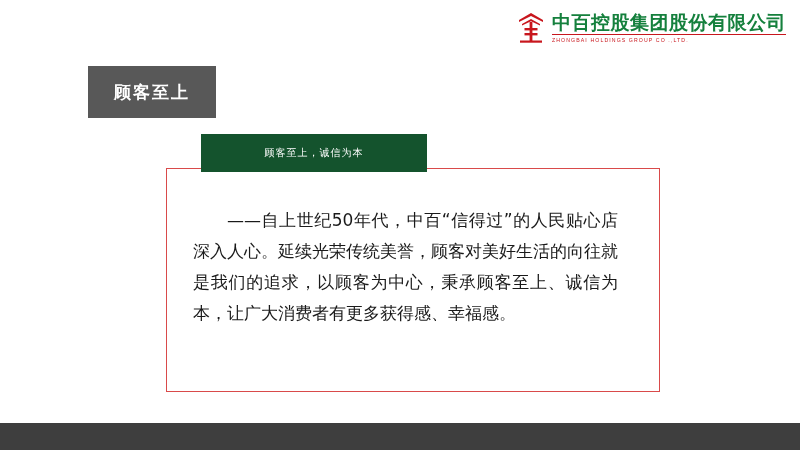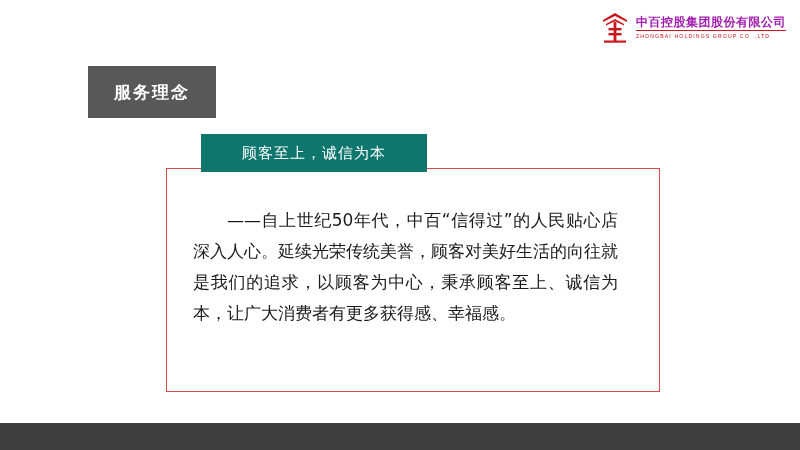--- a/index.html
+++ b/index.html
@@ -36,22 +36,22 @@
     position: relative;
     flex: 0 0 auto;
   }
   .logo-text-block {
     display: flex;
     flex-direction: column;
     justify-content: center;
     line-height: 1;
   }
   .logo-cn {
-    color: #a21caf;
-    font-size: 12px;
+    color: #15803d;
+    font-size: 19px;
     font-weight: bold;
     letter-spacing: 0.5px;
     font-family: "DejaVu Sans", sans-serif;
     white-space: nowrap;
     text-align: right;
   }
   .logo-en {
     color: #c8161d;
     font-size: 5.2px;
     letter-spacing: 1.1px;
@@ -93,26 +93,26 @@
     border: 1px solid #d94a4a;
     box-sizing: border-box;
     background: #ffffff;
   }
   .banner {
     position: absolute;
     left: 201px;
     top: 134px;
     width: 226px;
     height: 38px;
-    background: #0f766e;
+    background: #14532d;
     color: #ffffff;
     display: flex;
     align-items: center;
     justify-content: center;
-    font-size: 15px;
+    font-size: 10px;
     letter-spacing: 1px;
     font-family: "DejaVu Sans", sans-serif;
     z-index: 3;
   }
   .body-text {
     position: absolute;
     left: 193px;
     top: 205px;
     width: 425px;
     font-size: 17px;
@@ -150,21 +150,21 @@
         <rect x="4" y="28.5" width="22" height="2.2" fill="#c8161d"></rect>
       </svg>
     </div>
     <div class="logo-text-block">
       <div class="logo-cn">中百控股集团股份有限公司</div>
       <div class="logo-rule"></div>
       <div class="logo-en">ZHONGBAI HOLDINGS GROUP CO .,LTD.</div>
     </div>
   </div>
 
-  <div class="section-title">服务理念</div>
+  <div class="section-title">顾客至上</div>
 
   <div class="content-box"></div>
 
   <div class="banner">顾客至上，诚信为本</div>
 
   <div class="body-text">——自上世纪50年代，中百“信得过”的人民贴心店深入人心。延续光荣传统美誉，顾客对美好生活的向往就是我们的追求，以顾客为中心，秉承顾客至上、诚信为本，让广大消费者有更多获得感、幸福感。</div>
 
   <div class="bottom-band"></div>
 </div>
 

